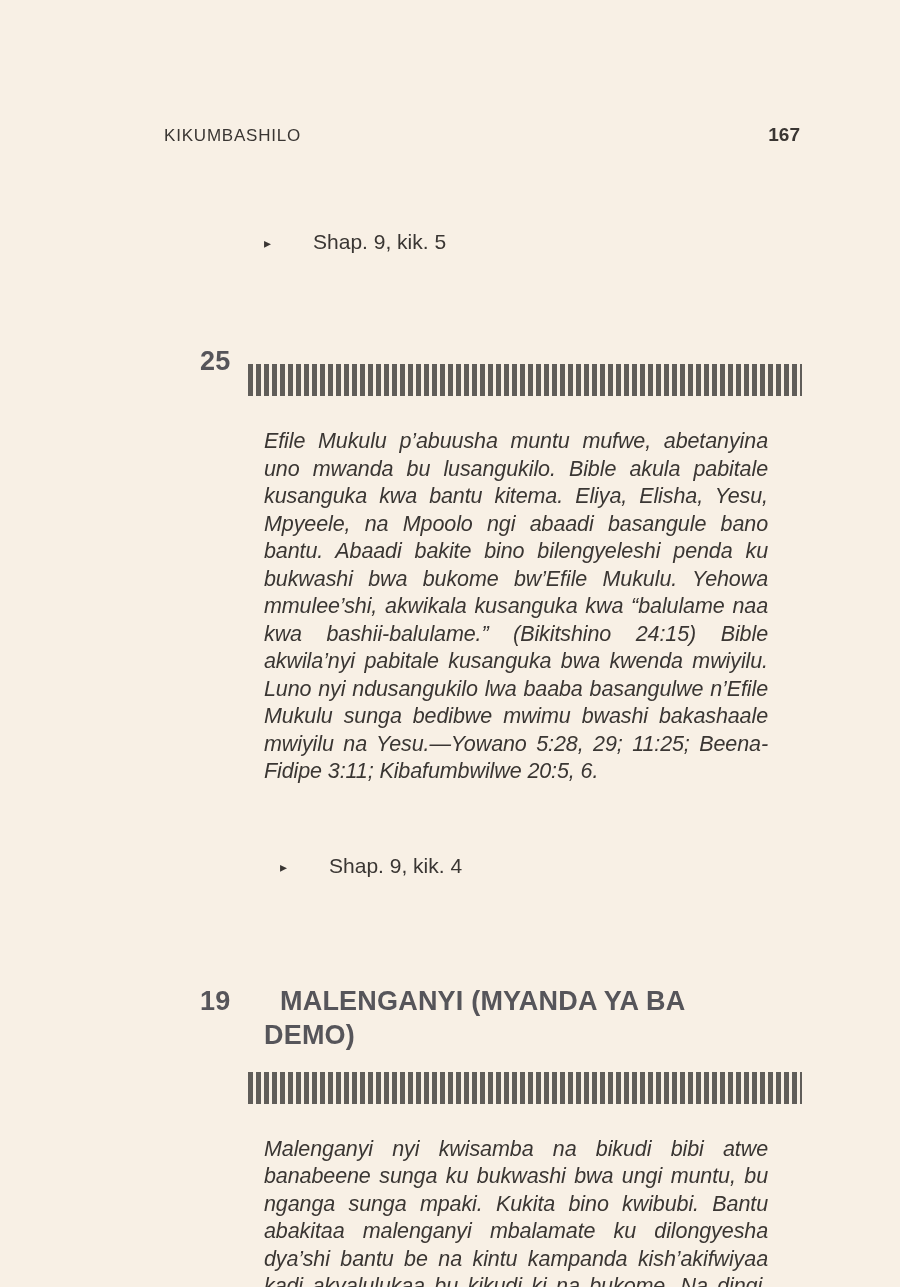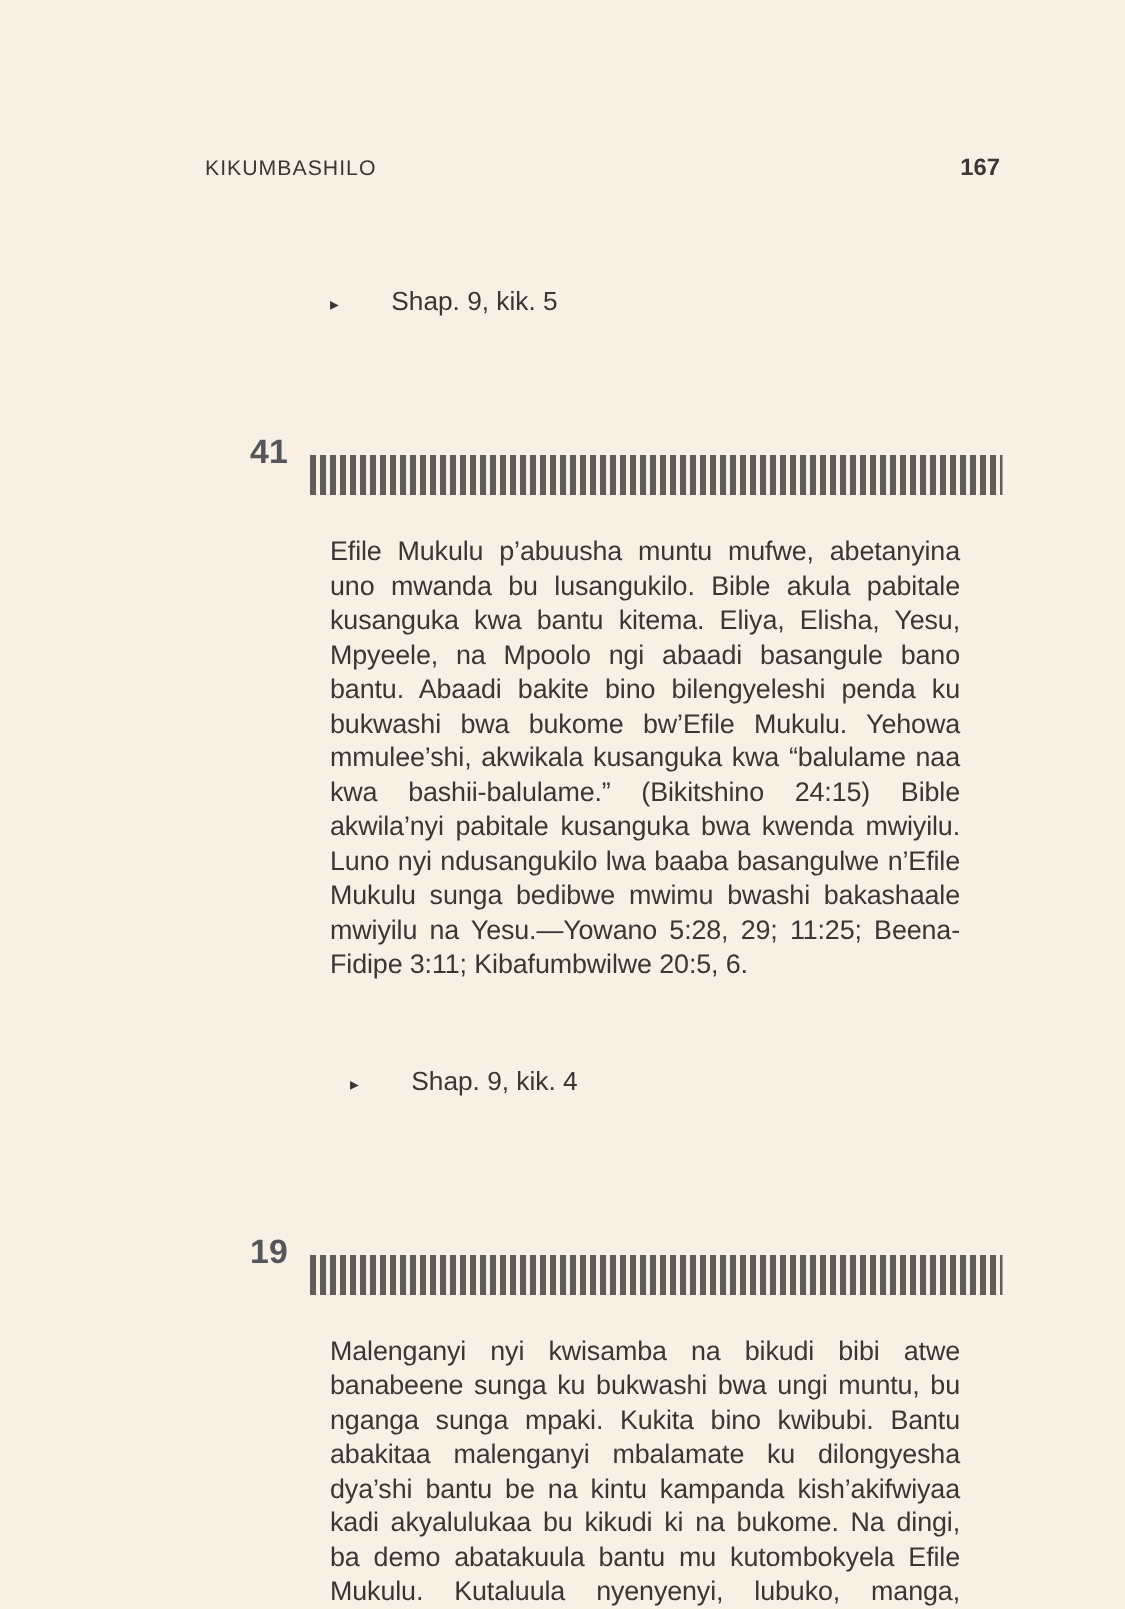--- a/index.html
+++ b/index.html
@@ -73,21 +73,21 @@
     color: #56555a;
   }
   .heading-rule {
     height: 2px;
     margin-top: 4px;
     width: calc(100% + 18px);
     background: repeating-linear-gradient(90deg,
       #605d59 0px, #605d59 5px,
       rgba(0,0,0,0) 5px, rgba(0,0,0,0) 8px);
   }
-  .section .body-text { margin-top: 16px; }
+  .section .body-text { margin-top: 16px; font-style: italic; }
 </style>
 </head>
 <body>
 
 <div class="page">
 
   <div class="page-header">
     <span class="running-title">KIKUMBASHILO</span>
     <span class="page-number">167</span>
   </div>
@@ -95,32 +95,33 @@
   <div class="content">
 
 
     <p class="ref-line">
       <span class="marker">▸</span>
       <span>Shap. 9, kik. 5</span>
     </p>
 
     <div class="section">
       <h2 class="section-heading">
-        <span class="section-number">41</span>
+        <span class="section-number">25</span>
       </h2>
       <div class="heading-rule"></div>
       <p class="body-text">Efile Mukulu p’abuusha muntu mufwe, abetanyina uno mwanda bu lusangukilo. Bible akula pabitale kusanguka kwa bantu kitema. Eliya, Elisha, Yesu, Mpyeele, na Mpoolo ngi abaadi basangule bano bantu. Abaadi bakite bino bilengyeleshi penda ku bukwashi bwa bukome bw’Efile Mukulu. Yehowa mmulee’shi, akwikala kusanguka kwa “balulame naa kwa bashii-balulame.” (Bikitshino 24:15) Bible akwila’nyi pabitale kusanguka bwa kwenda mwiyilu. Luno nyi ndusangukilo lwa baaba basangulwe n’Efile Mukulu sunga bedibwe mwimu bwashi bakashaale mwiyilu na Yesu.—Yowano 5:28, 29; 11:25; Beena-Fidipe 3:11; Kibafumbwilwe 20:5, 6.</p>
       <p class="ref-line">
         <span class="marker">▸</span>
         <span>Shap. 9, kik. 4</span>
       </p>
     </div>
 
     <div class="section">
       <h2 class="section-heading">
         <span class="section-number">19</span>
+        <span class="section-title">MALENGANYI (MYANDA YA BA DEMO)</span>
       </h2>
       <div class="heading-rule"></div>
       <p class="body-text">Malenganyi nyi kwisamba na bikudi bibi atwe banabeene sunga ku bukwashi bwa ungi muntu, bu nganga sunga mpaki. Kukita bino kwibubi. Bantu abakitaa malenganyi mbalamate ku dilongyesha dya’shi bantu be na kintu kampanda kish’akifwiyaa kadi akyalulukaa bu kikudi ki na bukome. Na dingi, ba demo abatakuula bantu mu kutombokyela Efile Mukulu. Kutaluula nyenyenyi, lubuko, manga, masende, myanda yakutshinyisha nayo bantu, lumonyi, byoso bi munkatshi mwa myanda ya malenganyi. Ino myanda mbeyituushe mu mikanda, majurnale, ma filme, mu bifwatulo, sunga mu misambo. Bantu abamonaa’shi kutumika na bino bintu bya malenganyi takwi masaku. Bipikwa bibungi bya pa maalo, bu kulambula bafwe bintu,</p>
     </div>
 
   </div>
 </div>
 
 </body></html>

